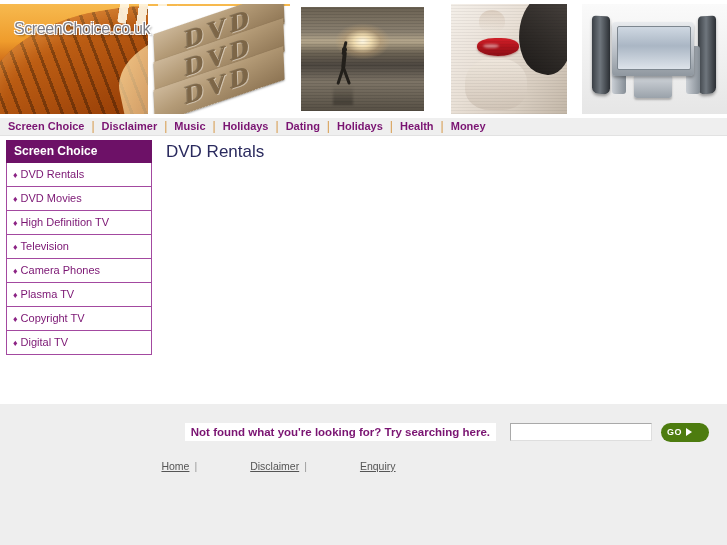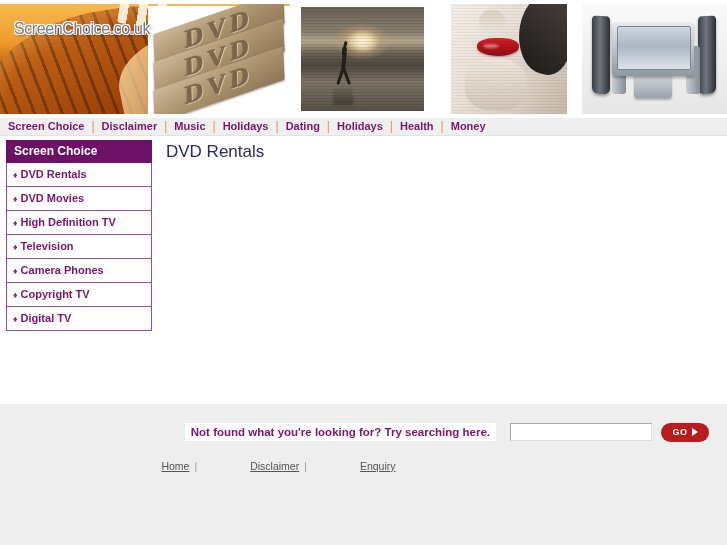--- a/index.html
+++ b/index.html
@@ -313,21 +313,21 @@
   }
   .side-item {
     border: 1px solid #a349a0;
     border-top: none;
     box-sizing: border-box;
     min-height: 22px;
     padding: 4px 4px 4px 6px;
     background: #ffffff;
     color: #7a1472;
     font-size: 11px;
-    font-weight: bold;
+    font-weight: normal;
     line-height: 14px;
     cursor: pointer;
   }
   .side-item:first-of-type { border-top: 1px solid #a349a0; }
   .bullet {
     color: #8c2485;
     font-size: 9px;
     margin-right: 3px;
   }
 
@@ -377,34 +377,33 @@
     border-right-color: #dedede;
     border-bottom-color: #dedede;
     background: #ffffff;
     font-family: "Liberation Sans", sans-serif;
     font-size: 11px;
     padding: 0 3px;
     box-sizing: border-box;
   }
   .go-btn {
     margin-left: 9px;
-    background: #b91c1c;
+    background: #4d7c0f;
     color: #ffffff;
     border: none;
     border-radius: 10px;
     height: 19px;
     width: 48px;
     font-family: "Liberation Sans", sans-serif;
     font-size: 9px;
     font-weight: bold;
     letter-spacing: .5px;
     cursor: pointer;
     display: inline-flex;
     align-items: center;
-    justify-content: center;
     gap: 4px;
   }
   .go-tri {
     width: 0; height: 0;
     border-left: 6px solid #ffffff;
     border-top: 4px solid transparent;
     border-bottom: 4px solid transparent;
   }
 
   .footlinks {
@@ -519,20 +518,23 @@
       <div class="side-item">
         <span class="bullet">♦</span><span>High Definition TV</span>
       </div>
       <div class="side-item">
         <span class="bullet">♦</span><span>Television</span>
       </div>
       <div class="side-item">
         <span class="bullet">♦</span><span>Camera Phones</span>
       </div>
       <div class="side-item">
+        <span class="bullet">♦</span><span>Plasma TV</span>
+      </div>
+      <div class="side-item">
         <span class="bullet">♦</span><span>Copyright TV</span>
       </div>
       <div class="side-item">
         <span class="bullet">♦</span><span>Digital TV</span>
       </div>
     </div>
 
     <div class="main">
       <h1 class="page-title">DVD Rentals</h1>
     </div>

